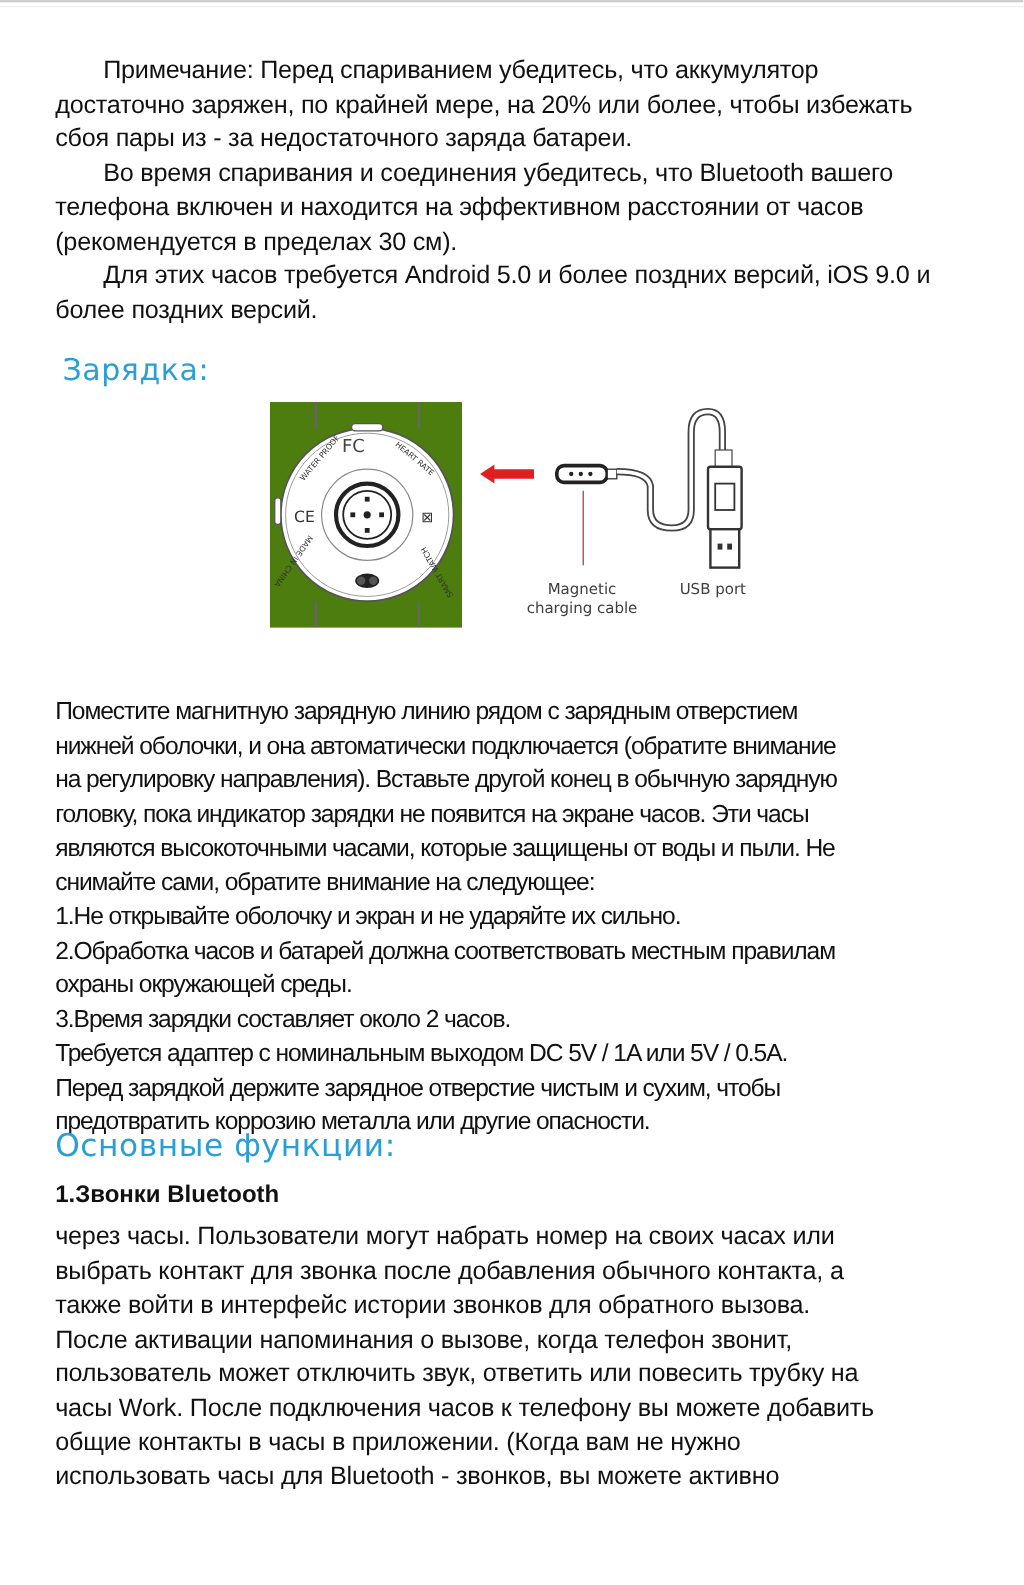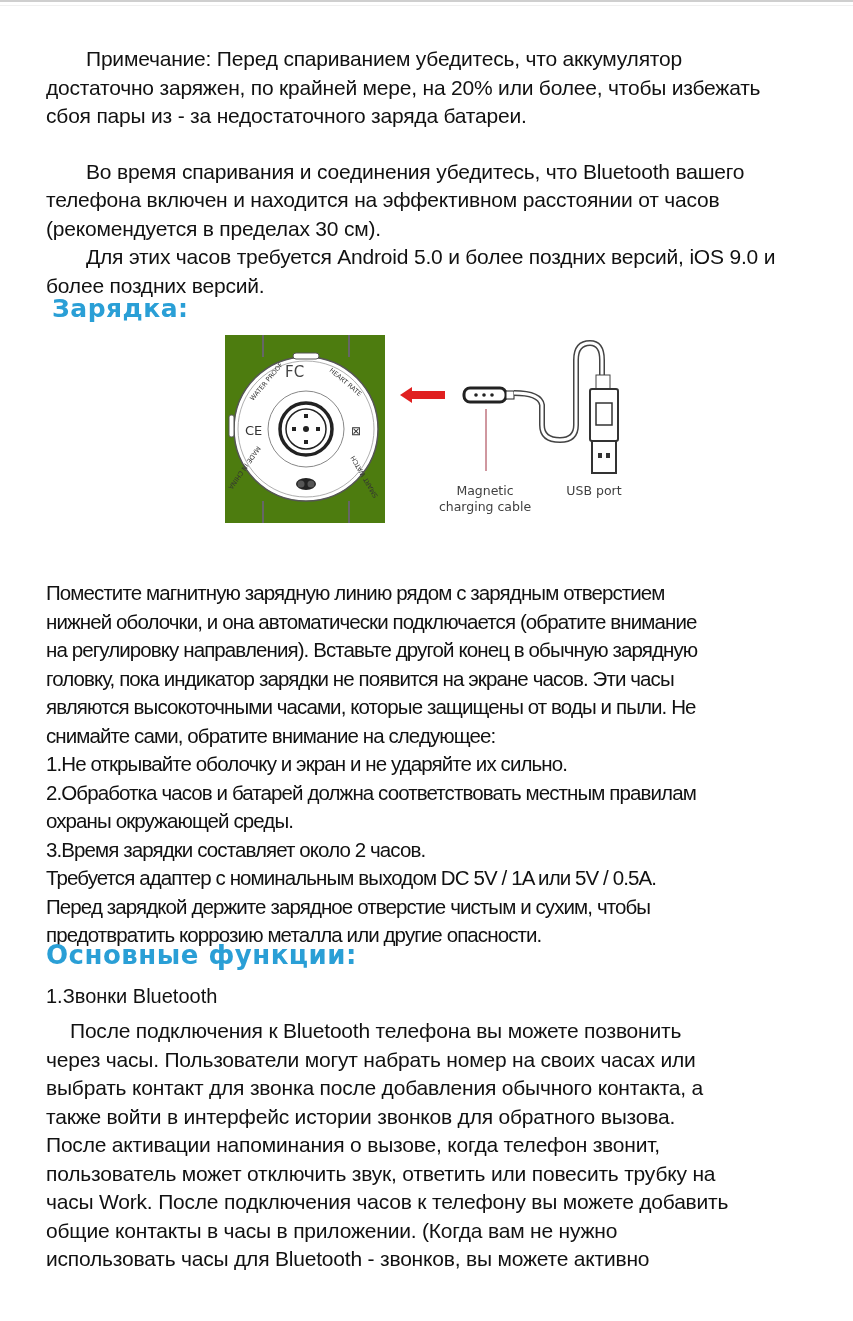--- a/index.html
+++ b/index.html
@@ -9,38 +9,38 @@
     font-family: "Liberation Sans", sans-serif;
     color: #111;
     position: relative;
   }
   .top-border { position: absolute; left: 0; top: 0; width: 853px; height: 2px; background: #cfcfcf; }
   .top-border2 { position: absolute; left: 0; top: 5px; width: 853px; height: 1px; background: #f0f0f0; }
   .page { position: absolute; left: 46px; top: 45px; width: 780px; }
   .para { font-size: 21px; line-height: 28.5px; margin: 0; letter-spacing: -0.2px; }
   .indent { text-indent: 40px; }
   .h-blue {
-    color: #2a9fd6; font-weight: bold; font-size: 25px;
+    color: #2a9fd6; font-weight: normal; font-size: 25px;
     font-family: "DejaVu Sans", sans-serif; margin: 0; letter-spacing: 0.5px;
   }
   .figure { position: absolute; left: 225px; top: 335px; width: 440px; height: 190px; }
   .watch-bg { position: absolute; left: 0; top: 0; width: 160px; height: 188px; background: #4d7c0f; }
   .cap { position: absolute; font-family: "DejaVu Sans", sans-serif; font-size: 12.5px; color: #404040; text-align: center; line-height: 16px; }
   .narrow { font-size: 20.5px; line-height: 28.5px; letter-spacing: -0.9px; margin: 0; }
-  .sub { font-weight: normal; font-size: 20px; margin: 0; }
+  .sub { font-weight: bold; font-size: 20px; margin: 0; }
 </style>
 </head>
 <body>
 
 <div class="top-border"></div>
 <div class="top-border2"></div>
 
 <div class="page">
   <p class="para indent" style="width:730px;">Примечание: Перед спариванием убедитесь, что аккумулятор достаточно заряжен, по крайней мере, на 20% или более, чтобы избежать сбоя пары из - за недостаточного заряда батареи.</p>
-  <p class="para indent" style="width:760px;margin-top:27px;">Во время спаривания и соединения убедитесь, что Bluetooth вашего телефона включен и находится на эффективном расстоянии от часов (рекомендуется в пределах 30 см).</p>
+  <p class="para indent" style="width:760px;">Во время спаривания и соединения убедитесь, что Bluetooth вашего телефона включен и находится на эффективном расстоянии от часов (рекомендуется в пределах 30 см).</p>
   <p class="para indent" style="width:730px;">Для этих часов требуется Android 5.0 и более поздних версий, iOS 9.0 и более поздних версий.</p>
 </div>
 
 <h2 class="h-blue" style="position:absolute; left:52px; top:294px;">Зарядка:</h2>
 
 <div class="figure">
   <div class="watch-bg">
     <svg width="160" height="188" viewBox="0 0 160 188">
       <line x1="38" y1="0" x2="38" y2="22" stroke="#666" stroke-width="2"></line>
       <line x1="124" y1="0" x2="124" y2="22" stroke="#666" stroke-width="2"></line>
@@ -108,21 +108,20 @@
   <p class="narrow">Требуется адаптер с номинальным выходом DC 5V / 1A или 5V / 0.5A.</p>
   <p class="narrow">Перед зарядкой держите зарядное отверстие чистым и сухим, чтобы</p>
   <p class="narrow">предотвратить коррозию металла или другие опасности.</p>
 </div>
 
 <h2 class="h-blue" style="position:absolute; left:46px; top:940px; font-size:26px;">Основные функции:</h2>
 
 <p class="sub" style="position:absolute; left:46px; top:985px;">1.Звонки Bluetooth</p>
 
 <div style="position:absolute; left:46px; top:1017px; width:790px;">
-  <p class="para" style="text-indent:24px;">После подключения к Bluetooth телефона вы можете позвонить</p>
   <p class="para">через часы. Пользователи могут набрать номер на своих часах или</p>
   <p class="para">выбрать контакт для звонка после добавления обычного контакта, а</p>
   <p class="para">также войти в интерфейс истории звонков для обратного вызова.</p>
   <p class="para">После активации напоминания о вызове, когда телефон звонит,</p>
   <p class="para">пользователь может отключить звук, ответить или повесить трубку на</p>
   <p class="para">часы Work. После подключения часов к телефону вы можете добавить</p>
   <p class="para">общие контакты в часы в приложении. (Когда вам не нужно</p>
   <p class="para">использовать часы для Bluetooth - звонков, вы можете активно</p>
 </div>
 

